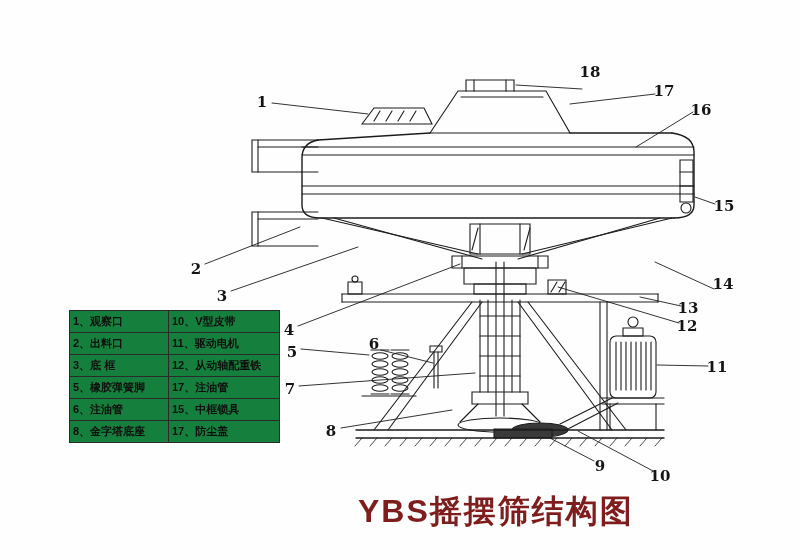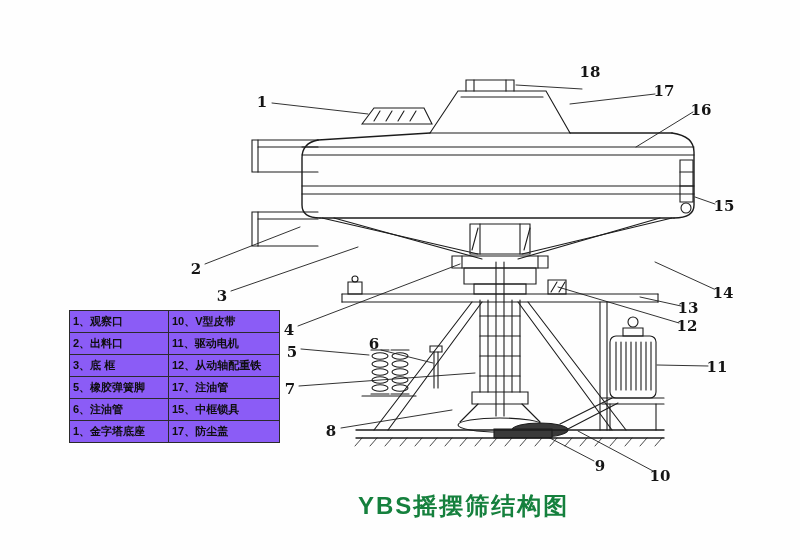--- a/index.html
+++ b/index.html
@@ -8,32 +8,32 @@
     overflow:hidden;font-family:"Liberation Sans",sans-serif;color:#111;
   }
   .diagram-svg{position:absolute;left:0;top:0;}
   .diagram-svg *{vector-effect:non-scaling-stroke;}
   .callout{
     position:absolute;transform:translate(-50%,-50%);
     font-family:"DejaVu Serif",serif;font-size:15px;font-weight:600;color:#151515;
     line-height:1;user-select:none;
   }
   .legend{
-    position:absolute;left:69px;top:310px;border-collapse:collapse;background:#8b5cf6;
+    position:absolute;left:69px;top:310px;border-collapse:collapse;background:#15803d;
   }
   .legend td{
     border:1px solid #2b2b2b;font-size:11px;font-weight:700;color:#0e0e0e;
     padding:0 3px;height:21px;white-space:nowrap;line-height:1;
     font-family:"Liberation Sans",sans-serif;
   }
   .legend td:first-child{width:92px;}
   .legend td:last-child{width:104px;margin-left:40px;}
   .title{
     position:absolute;left:358px;top:490px;
-    font-size:24px;font-weight:800;letter-spacing:2px;color:#15803d;
+    font-size:32px;font-weight:800;letter-spacing:2px;color:#7f1d1d;
     font-family:"Liberation Sans",sans-serif;
   }
 </style>
 </head>
 <body>
 
 <div class="stage">
 
   <svg class="diagram-svg" width="800" height="560" viewBox="0 0 800 560" stroke="#1c1c1c" fill="none" stroke-width="1.1" stroke-linecap="round">
 
@@ -217,21 +217,21 @@
   <span class="callout" style="left:289px;top:330px">4</span>
   <span class="callout" style="left:292px;top:352px">5</span>
   <span class="callout" style="left:374px;top:344px">6</span>
   <span class="callout" style="left:290px;top:389px">7</span>
   <span class="callout" style="left:331px;top:431px">8</span>
   <span class="callout" style="left:600px;top:466px">9</span>
   <span class="callout" style="left:660px;top:476px">10</span>
   <span class="callout" style="left:717px;top:367px">11</span>
   <span class="callout" style="left:687px;top:326px">12</span>
   <span class="callout" style="left:688px;top:308px">13</span>
-  <span class="callout" style="left:723px;top:293px">14</span>
+  <span class="callout" style="left:723px;top:284px">14</span>
   <span class="callout" style="left:724px;top:206px">15</span>
   <span class="callout" style="left:701px;top:110px">16</span>
   <span class="callout" style="left:664px;top:91px">17</span>
   <span class="callout" style="left:590px;top:72px">18</span>
 
   <table class="legend">
     <tbody>
       <tr>
         <td>1、观察口</td>
         <td>10、V型皮带</td>
@@ -246,21 +246,21 @@
       </tr>
       <tr>
         <td>5、橡胶弹簧脚</td>
         <td>17、注油管</td>
       </tr>
       <tr>
         <td>6、注油管</td>
         <td>15、中框锁具</td>
       </tr>
       <tr>
-        <td>1、金字塔底座</td>
+        <td>8、金字塔底座</td>
         <td>17、防尘盖</td>
       </tr>
     </tbody>
   </table>
 
   <div class="title">YBS摇摆筛结构图</div>
 
 </div>
 
 </body></html>

